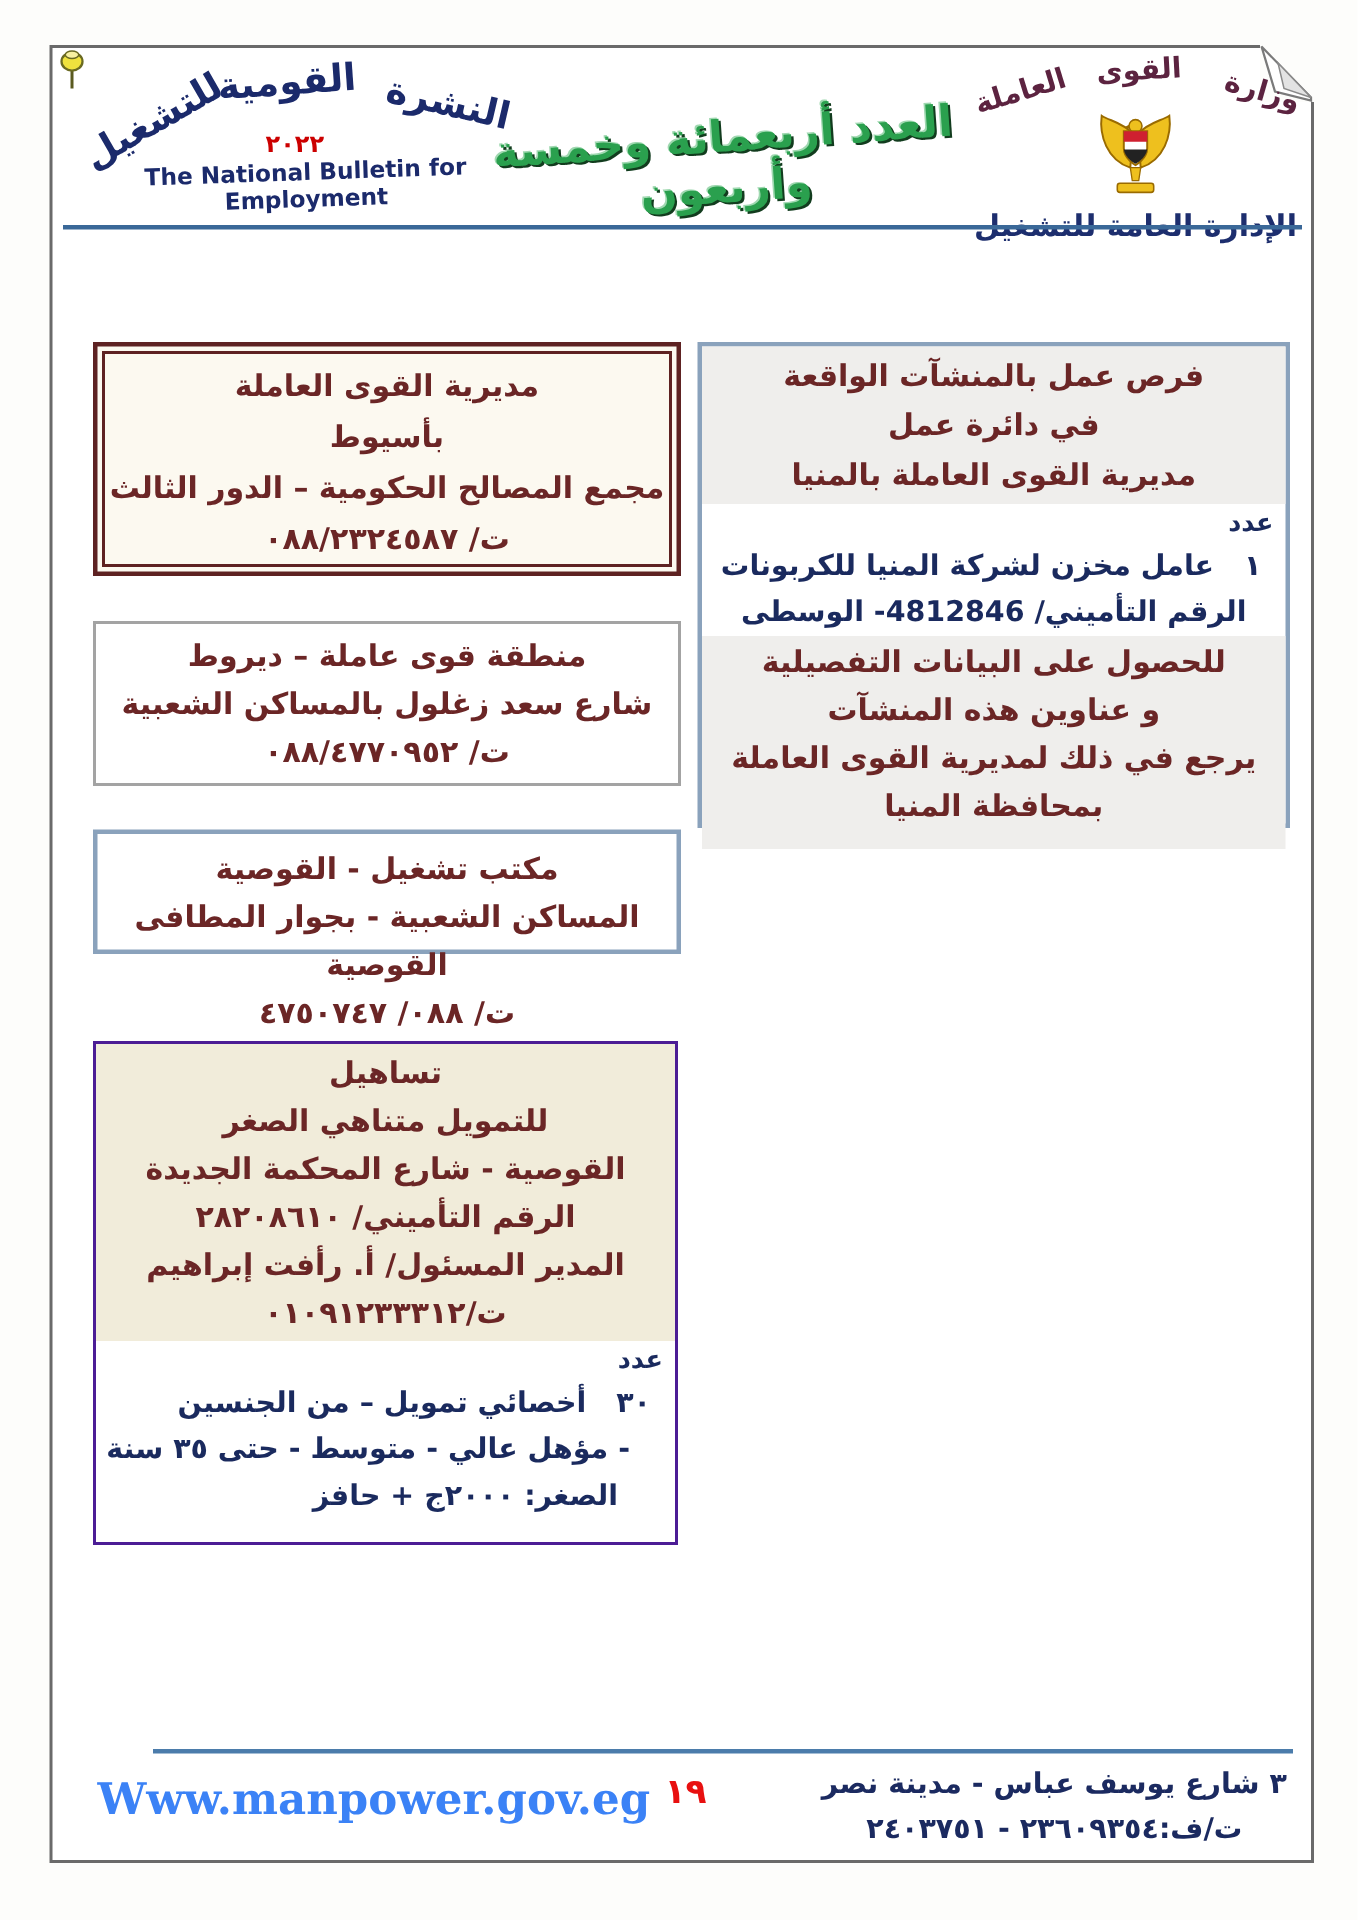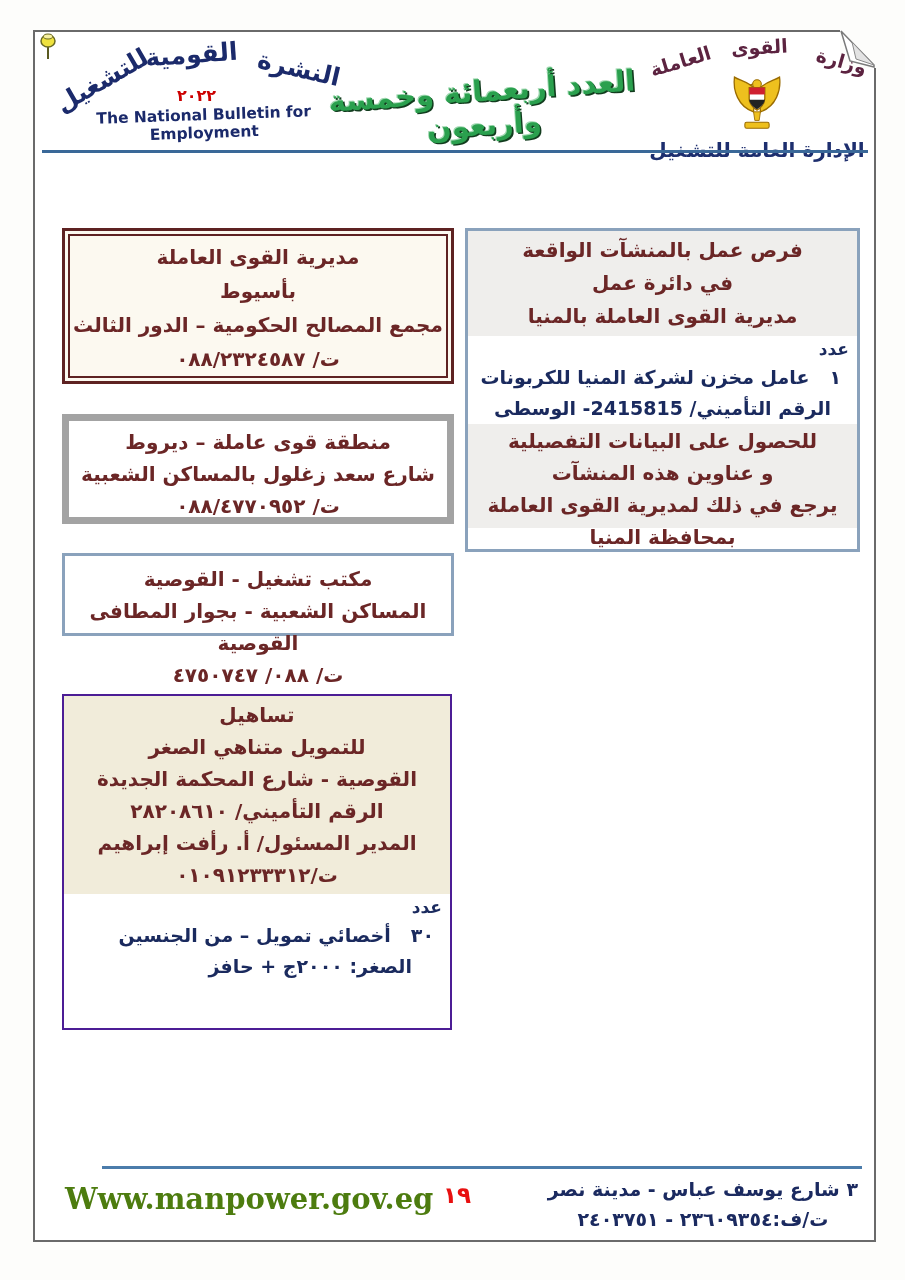--- a/index.html
+++ b/index.html
@@ -38,44 +38,44 @@
   .corner-cover{position:absolute;top:-2px;right:-2px;width:36px;height:38px;background:#fdfdfb;}
   .pin{position:absolute;left:2px;top:1px;}
   
   .bx{position:absolute;box-sizing:border-box;margin-top:44px;}
   .ln{margin:0;text-align:center;font-weight:bold;}
   .maroon{color:#6b2626;}
   .navy{color:#1a2a5e;}
   .box1{left:27px;top:152px;width:392px;height:156px;border:3px solid #5e2222;background:#fcf9f0;padding:3px;}
   .box1-inner{border:2px solid #5e2222;height:100%;box-sizing:border-box;padding-top:4px;}
   .box1 .ln{font-size:20px;line-height:34px;}
-  .box2{left:27px;top:338px;width:392px;height:110px;border:7px solid #a3a3a3;background:#fff;padding-top:5px;}
+  .box2{left:27px;top:338px;width:392px;height:110px;border:2px solid #a3a3a3;background:#fff;padding-top:5px;}
   .box2 .ln,.box3 .ln{font-size:20px;line-height:32px;}
   .box3{left:27px;top:477px;width:392px;height:83px;border:3px solid #8aa2bc;background:#fff;padding-top:7px;}
   .box4{left:27px;top:618px;width:390px;height:336px;border:2px solid #4c1d95;background:#fff;}
   .box4-top{background:#f1ecda;padding-top:3px;height:198px;box-sizing:border-box;}
   .box4-top .ln{font-size:20px;line-height:32px;}
   .box4-bottom .ln{font-size:19px;line-height:31px;text-align:right;}
   .count-label{font-size:17px;line-height:26px;text-align:right;padding-right:8px;margin:0;font-weight:bold;}
   .job-line{padding-right:16px;}
   .jnum{display:inline-block;margin-left:20px;}
   .indent1{padding-right:30px;}
   .indent2{padding-right:38px;}
   .rightbox{left:430px;top:152px;width:395px;height:324px;border:3px solid #8aa2bc;background:#fff;}
   .rb-header{background:#efeeec;height:105px;box-sizing:border-box;padding-top:3px;}
   .rb-header .ln{font-size:20px;line-height:33px;}
   .rb-mid{height:88px;}
   .rb-mid .ln{font-size:19px;line-height:31px;}
-  .rb-footer{background:#efeeec;height:104px;box-sizing:border-box;padding-top:1px;}
+  .rb-footer{background:#efeeec;height:142px;box-sizing:border-box;padding-top:1px;}
   .rb-footer .ln{font-size:20px;line-height:32px;}
   .num{unicode-bidi:isolate;}
   
   .footer-rule{position:absolute;left:67px;top:1134px;width:760px;height:3px;background:#4b7cab;}
   .website{position:absolute;left:30px;top:1150px;font-family:"DejaVu Serif", serif;
-           font-weight:bold;font-size:29px;color:#4d7c0f;}
+           font-weight:bold;font-size:29px;color:#3b82f6;}
   .pagenum{position:absolute;left:408px;top:1150px;color:#e81010;font-weight:bold;font-size:23px;letter-spacing:3px;}
   .address{position:absolute;right:16px;top:1142px;text-align:center;color:#1b2a60;font-weight:bold;font-size:19px;line-height:30px;}
   .address p{margin:0;}
 </style>
 </head>
 <body>
 
 <div class="page">
 
   <span class="pin">
@@ -151,34 +151,35 @@
       <p class="ln maroon">تساهيل</p>
       <p class="ln maroon">للتمويل متناهي الصغر</p>
       <p class="ln maroon">القوصية - شارع المحكمة الجديدة</p>
       <p class="ln maroon"><span>الرقم التأميني/ </span><span class="num" dir="ltr">٢٨٢٠٨٦١٠</span></p>
       <p class="ln maroon">المدير المسئول/ أ. رأفت إبراهيم</p>
       <p class="ln maroon"><span>ت/</span><span class="num" dir="ltr">٠١٠٩١٢٣٣٣١٢</span></p>
     </div>
     <div class="box4-bottom">
       <p class="count-label navy">عدد</p>
       <p class="ln navy job-line"><span class="jnum">٣٠</span><span>أخصائي تمويل – من الجنسين</span></p>
+      <p class="ln navy indent1">- مؤهل عالي - متوسط - حتى ٣٥ سنة</p>
       <p class="ln navy indent2">الصغر: ٢٠٠٠ج + حافز</p>
     </div>
   </div>
 
   <div class="bx rightbox" dir="rtl">
     <div class="rb-header">
       <p class="ln maroon">فرص عمل بالمنشآت الواقعة</p>
       <p class="ln maroon">في  دائرة عمل</p>
       <p class="ln maroon">مديرية القوى العاملة بالمنيا</p>
     </div>
     <div class="rb-mid">
       <p class="count-label navy">عدد</p>
       <p class="ln navy job-line" style="text-align:right;"><span class="jnum">١</span><span>عامل مخزن لشركة المنيا للكربونات</span></p>
-      <p class="ln navy" style="text-align:center;">الرقم التأميني/ 2415815- الوسطى</p>
+      <p class="ln navy" style="text-align:center;">الرقم التأميني/ 4812846- الوسطى</p>
     </div>
     <div class="rb-footer">
       <p class="ln maroon">للحصول على البيانات التفصيلية</p>
       <p class="ln maroon">و عناوين هذه المنشآت</p>
       <p class="ln maroon">يرجع في ذلك لمديرية القوى العاملة</p>
       <p class="ln maroon">بمحافظة المنيا</p>
     </div>
   </div>
 
   <div class="footer-rule"></div>

